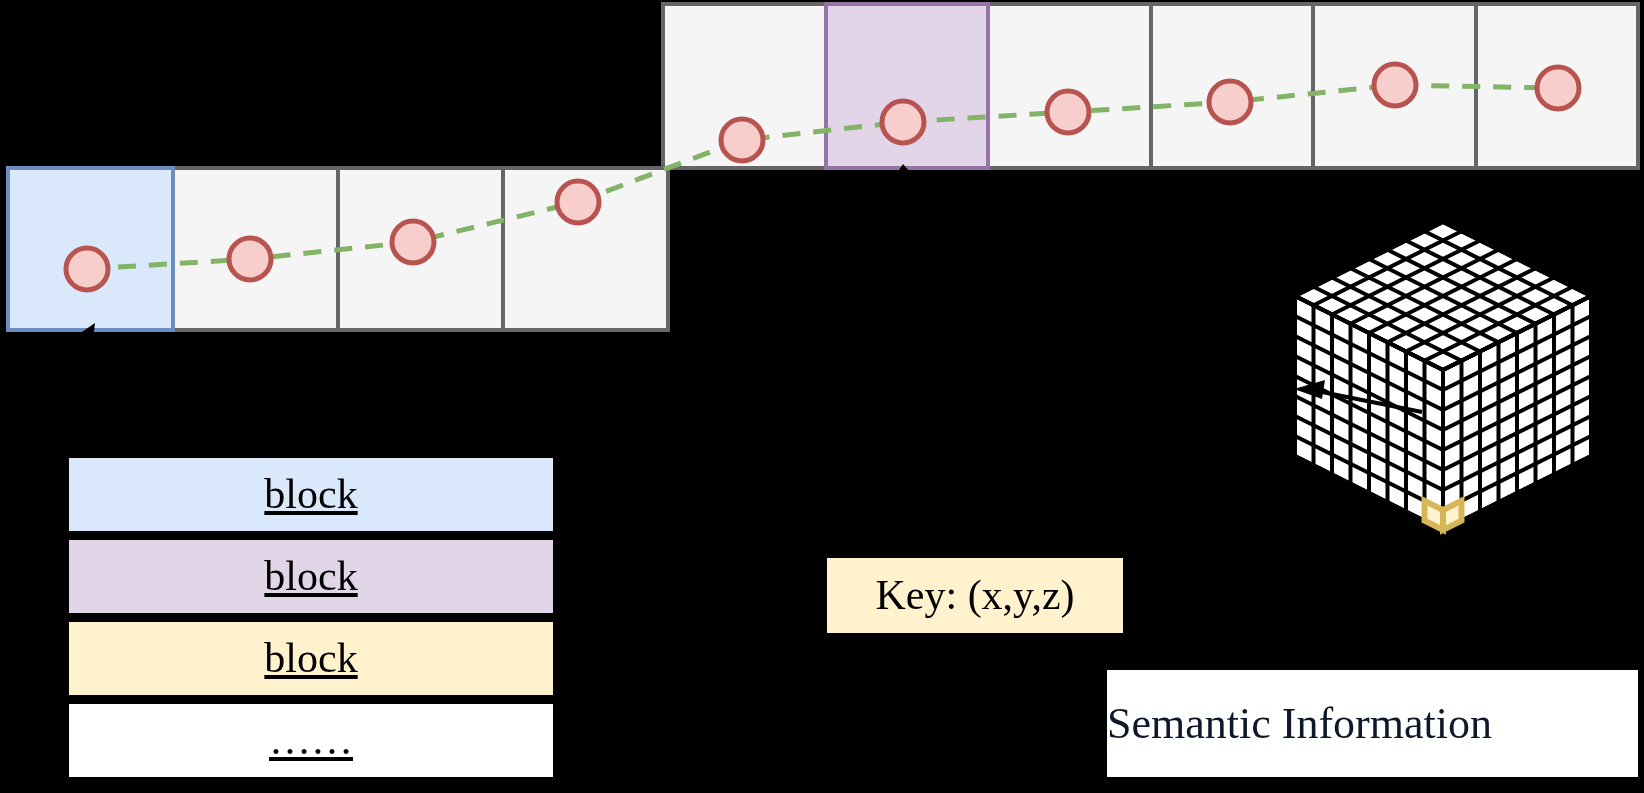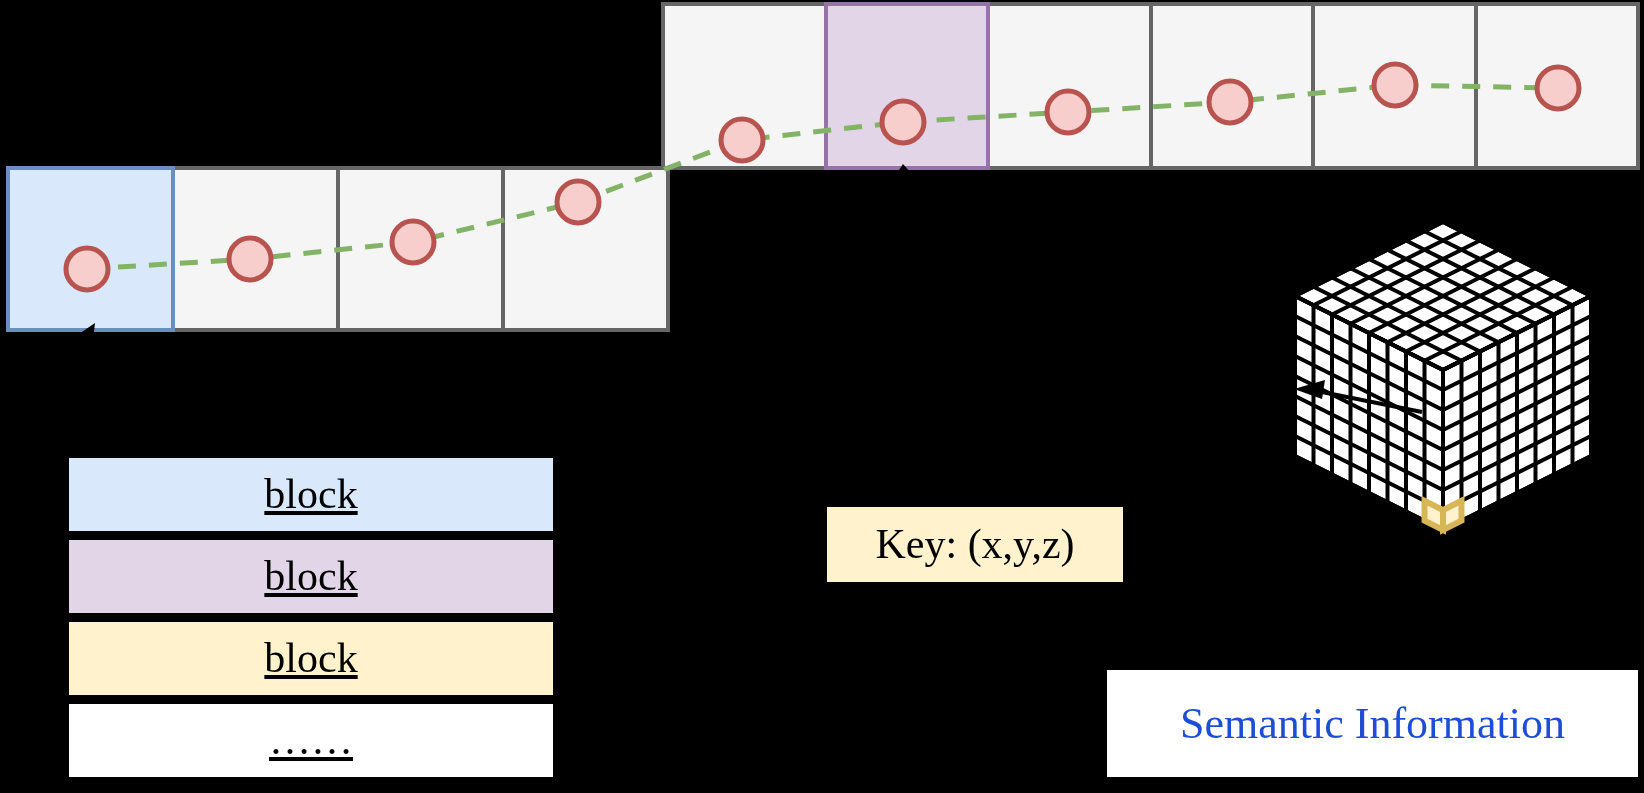--- a/index.html
+++ b/index.html
@@ -17,29 +17,29 @@
   }
   .cell:first-child{margin-left:0;}
   
   .stack{position:absolute;left:66px;top:455px;width:490px;}
   .stack-row{
     height:73px;border:3px solid #000;margin-bottom:3px;
     text-align:center;line-height:73px;font-size:42px;color:#000;text-decoration:underline;
   }
   
   .key-box{
-    position:absolute;left:825px;top:505px;width:300px;height:79px;
+    position:absolute;left:825px;top:556px;width:300px;height:79px;
     background:#fff2cc;border:2px solid #000;box-sizing:border-box;
     text-align:center;line-height:75px;font-size:42px;color:#000;
   }
   
   .sem-box{
     position:absolute;left:1107px;top:670px;width:531px;height:107px;
-    background:#ffffff;text-align:center;line-height:107px;
-    font-size:44px;color:#1d4ed8;
+    background:#ffffff;line-height:107px;
+    font-size:44px;color:#0f172a;
   }
   
   #overlay{position:absolute;left:0;top:0;z-index:5;pointer-events:none;}
 </style>
 </head>
 <body>
 
 <div class="canvas">
 
   <div class="vrow" id="top-row" style="left:661px;top:2px;width:979px;height:168px;">

